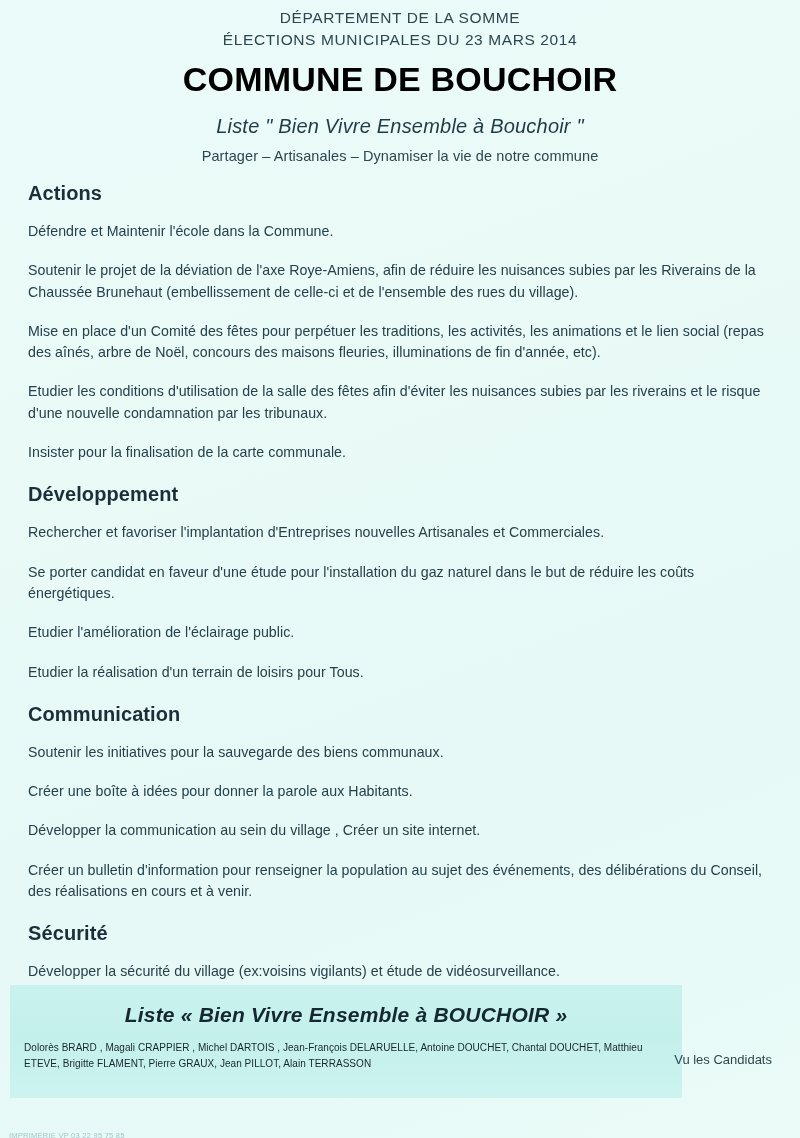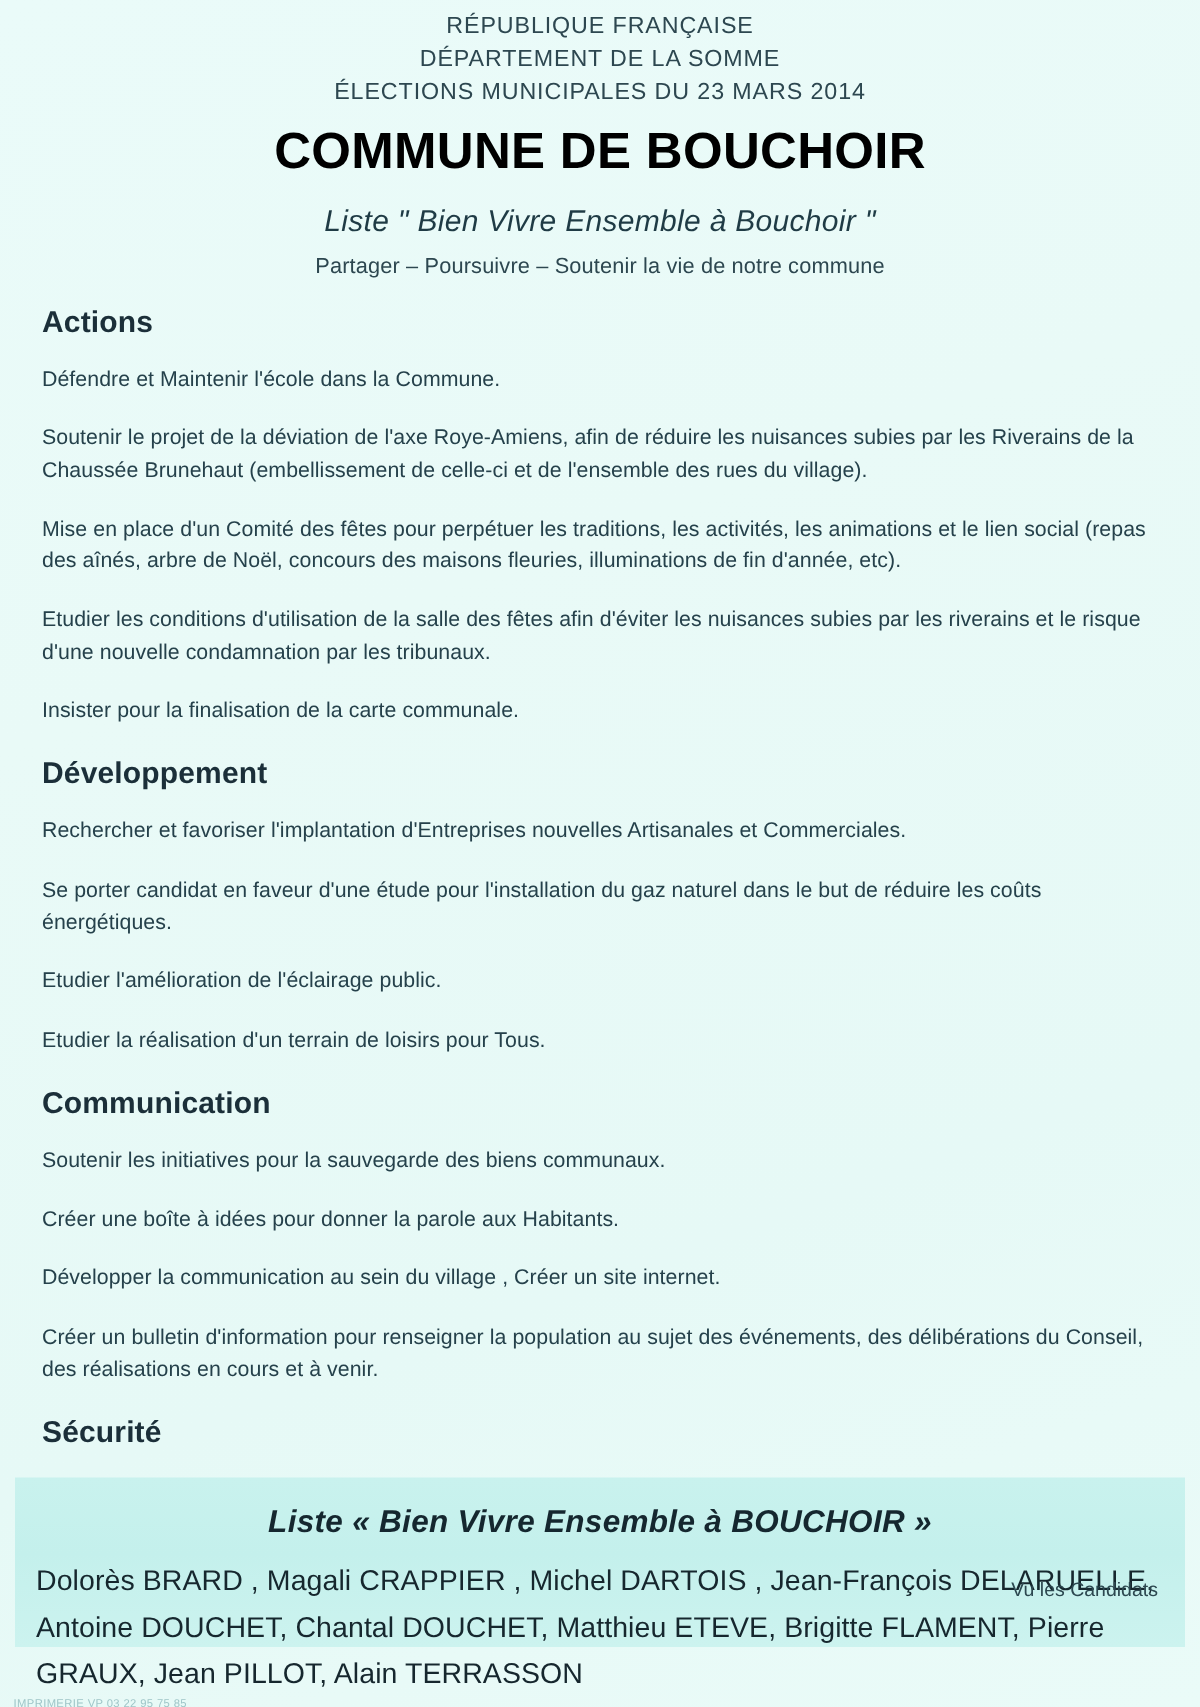--- a/index.html
+++ b/index.html
@@ -83,35 +83,35 @@
     margin: 0 0 18px 0;
     letter-spacing: 0.05px;
   }
   p.item:last-child { margin-bottom: 0; }
 
   
   .banner {
     position: absolute;
     left: 10px;
     top: 985px;
-    width: 780px;
+    width: 672px;
     height: 113px;
     background: linear-gradient(180deg, #c9f2ee 0%, #c4f0ec 45%, #ccf3ef 100%);
   }
   .banner-title {
     text-align: center;
     font-size: 21px;
     font-style: italic;
     font-weight: bold;
     color: #15272f;
     padding-top: 18px;
     letter-spacing: 0.2px;
   }
   .candidates {
-    font-size: 19px;
+    font-size: 10px;
     line-height: 1.62;
     color: #16272e;
     padding: 13px 14px 0 14px;
     letter-spacing: 0.05px;
   }
 
   
   .footer-left {
     position: absolute;
     left: 9px;
@@ -128,26 +128,25 @@
     font-size: 13px;
     color: #2c4850;
   }
 </style>
 </head>
 <body>
 
 <div class="page">
 
   <div class="header">
-    <div class="line h-line1">RÉPUBLIQUE FRANÇAISE</div>
     <div class="line h-line2">DÉPARTEMENT DE LA SOMME</div>
     <div class="line h-line3">ÉLECTIONS MUNICIPALES DU 23 MARS 2014</div>
     <div class="commune">COMMUNE DE BOUCHOIR</div>
     <div class="liste-title">Liste " Bien Vivre Ensemble à Bouchoir "</div>
-    <div class="slogan">Partager – Poursuivre – Soutenir la vie de notre commune</div>
+    <div class="slogan">Partager – Artisanales – Dynamiser la vie de notre commune</div>
   </div>
 
   <div class="content">
 
     <div class="section-block">
       <h2 class="section">Actions</h2>
       <p class="item">Défendre et Maintenir l'école dans la Commune.</p>
       <p class="item">Soutenir le projet de la déviation de l'axe Roye-Amiens, afin de réduire les nuisances subies par les Riverains de la Chaussée Brunehaut (embellissement de celle-ci et de l'ensemble des rues du village).</p>
       <p class="item">Mise en place d'un Comité des fêtes pour perpétuer les traditions, les activités, les animations et le lien social (repas des aînés, arbre de Noël, concours des maisons fleuries, illuminations de fin d'année, etc).</p>
       <p class="item">Etudier les conditions d'utilisation de la salle des fêtes afin d'éviter les nuisances subies par les riverains et le risque d'une nouvelle condamnation par les tribunaux.</p>

